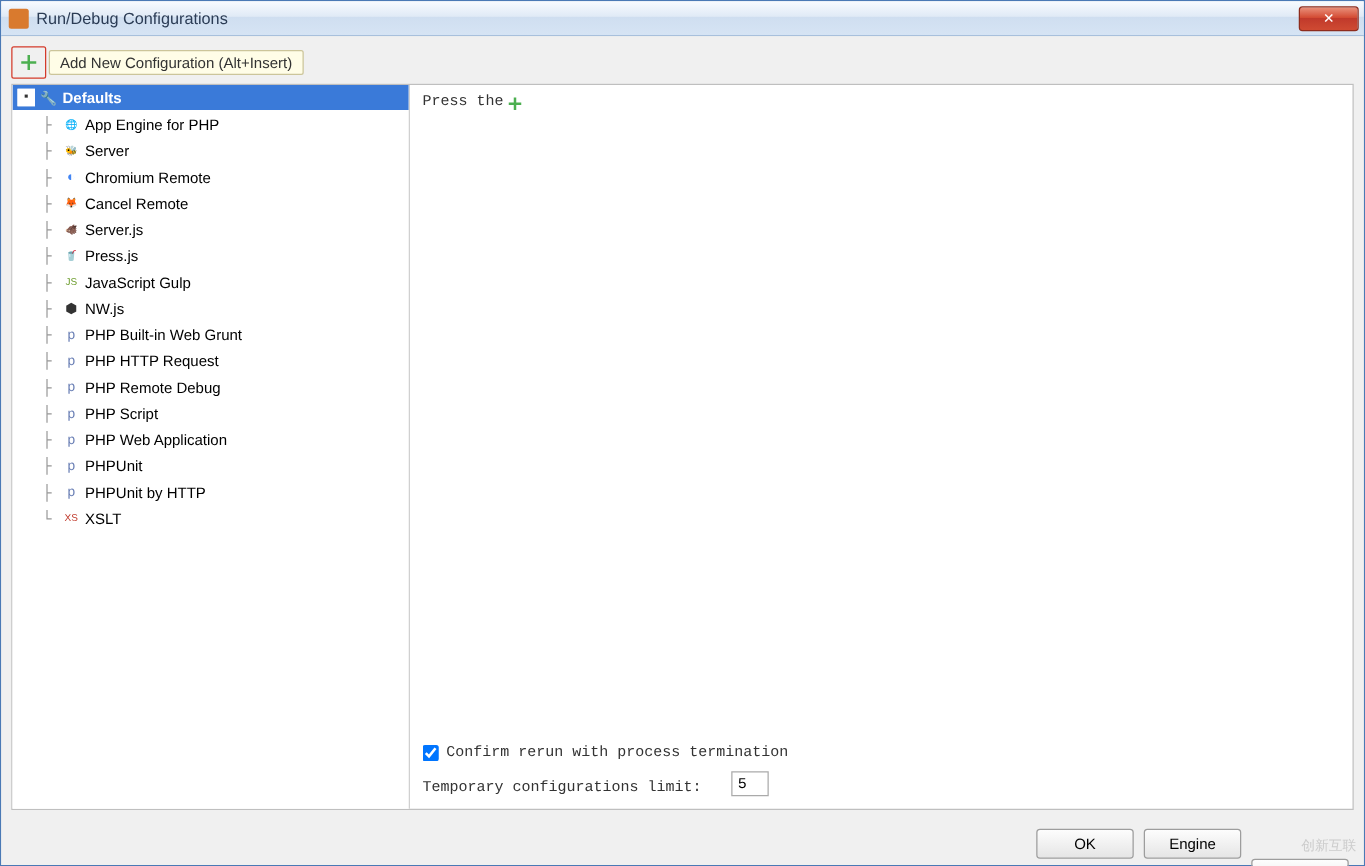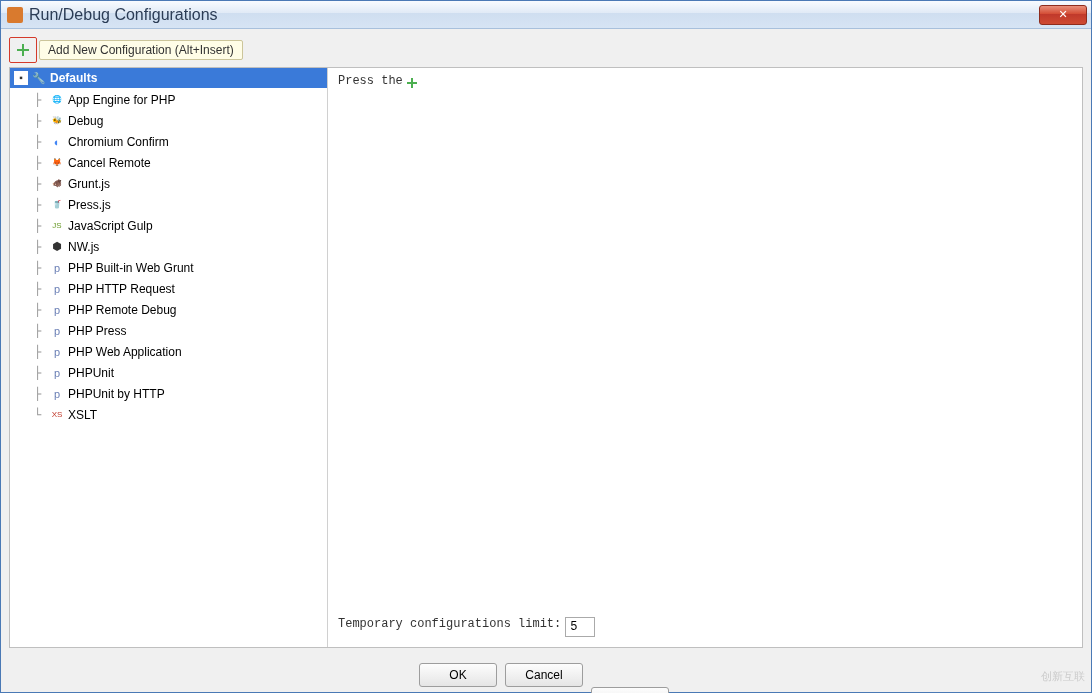--- a/index.html
+++ b/index.html
@@ -30,21 +30,21 @@
   }
   .titlebar .app-icon {
     width: 16px; height: 16px;
     background: #d97a2e;
     border-radius: 2px;
     margin-right: 6px;
     position: relative;
   }
   .titlebar .title {
     color: #2b3c55;
-    font-size: 16px;
+    font-size: 13px;
     flex: 1;
   }
   .close-btn {
     width: 48px; height: 20px;
     background: linear-gradient(to bottom, #e9907b 0%, #d34b33 45%, #c0392b 46%, #cf4a32 100%);
     border: 1px solid #8e2c1d;
     border-radius: 3px;
     color: #fff;
     display: flex;
     align-items: center;
@@ -195,35 +195,35 @@
   .bottom-controls {
     font-family: "Courier New", monospace;
     font-size: 12px;
     color: #333;
   }
   .confirm-row {
     display: flex; align-items: center; gap: 6px;
     margin-bottom: 8px;
   }
   .limit-row {
-    display: flex; align-items: flex-start; gap: 4px;
+    display: flex; align-items: flex-end; gap: 24px;
   }
   .limit-row input {
     width: 30px;
     height: 20px;
     border: 1px solid #aaa;
     padding: 0 4px;
     font-family: inherit;
     font-size: 12px;
   }
   .button-bar {
     height: 38px;
     display: flex;
     align-items: center;
-    justify-content: center;
+    justify-content: flex-end;
     gap: 8px;
     padding: 16px 4px 0 0;
   }
   .btn {
     min-width: 78px;
     height: 24px;
     background: linear-gradient(to bottom, #fdfdfd, #e5e5e5);
     border: 1px solid #9d9d9d;
     border-radius: 3px;
     font-size: 12px;
@@ -279,36 +279,36 @@
           </div>
           <div class="tree-children" id="tree-children">
               <div class="tree-item">
                 <span class="tree-conn">├</span>
                 <span class="item-icon ic-box" style="color: rgb(59, 138, 217); font-size: 8px;">🌐</span>
                 <span>App Engine for PHP</span>
               </div>
               <div class="tree-item">
                 <span class="tree-conn">├</span>
                 <span class="item-icon ic-box" style="color: rgb(138, 138, 138); font-size: 8px;">🐝</span>
-                <span>Debug</span>
+                <span>Server</span>
               </div>
               <div class="tree-item">
                 <span class="tree-conn">├</span>
                 <span class="item-icon ic-box" style="color: rgb(66, 133, 244); font-size: 11px;">◐</span>
-                <span>Chromium Confirm</span>
+                <span>Chromium Remote</span>
               </div>
               <div class="tree-item">
                 <span class="tree-conn">├</span>
                 <span class="item-icon ic-box" style="color: rgb(230, 96, 0); font-size: 8px;">🦊</span>
                 <span>Cancel Remote</span>
               </div>
               <div class="tree-item">
                 <span class="tree-conn">├</span>
                 <span class="item-icon ic-box" style="color: rgb(160, 90, 44); font-size: 8px;">🐗</span>
-                <span>Grunt.js</span>
+                <span>Server.js</span>
               </div>
               <div class="tree-item">
                 <span class="tree-conn">├</span>
                 <span class="item-icon ic-box" style="color: rgb(207, 70, 71); font-size: 8px;">🥤</span>
                 <span>Press.js</span>
               </div>
               <div class="tree-item">
                 <span class="tree-conn">├</span>
                 <span class="item-icon ic-box" style="color: rgb(106, 155, 42); font-size: 8px;">JS</span>
                 <span>JavaScript Gulp</span>
@@ -329,21 +329,21 @@
                 <span>PHP HTTP Request</span>
               </div>
               <div class="tree-item">
                 <span class="tree-conn">├</span>
                 <span class="item-icon ic-box" style="color: rgb(106, 127, 181); font-size: 11px;">p</span>
                 <span>PHP Remote Debug</span>
               </div>
               <div class="tree-item">
                 <span class="tree-conn">├</span>
                 <span class="item-icon ic-box" style="color: rgb(106, 127, 181); font-size: 11px;">p</span>
-                <span>PHP Press</span>
+                <span>PHP Script</span>
               </div>
               <div class="tree-item">
                 <span class="tree-conn">├</span>
                 <span class="item-icon ic-box" style="color: rgb(106, 127, 181); font-size: 11px;">p</span>
                 <span>PHP Web Application</span>
               </div>
               <div class="tree-item">
                 <span class="tree-conn">├</span>
                 <span class="item-icon ic-box" style="color: rgb(106, 127, 181); font-size: 11px;">p</span>
                 <span>PHPUnit</span>
@@ -362,31 +362,35 @@
         </div>
       </div>
 
       <div class="right-panel">
         <div class="instruction">
           <span>Press the</span>
           <span class="plus-small"></span>
         </div>
         <div class="spacer"></div>
         <div class="bottom-controls">
+          <div class="confirm-row">
+            <input type="checkbox" checked="" style="">
+            <span>Confirm rerun with process termination</span>
+          </div>
           <div class="limit-row">
             <span>Temporary configurations limit:</span>
             <input type="text" value="5" style="">
           </div>
         </div>
       </div>
 
     </div>
 
     <div class="button-bar">
       <button class="btn">OK</button>
-      <button class="btn">Cancel</button>
+      <button class="btn">Engine</button>
       <button class="btn default">Apply</button>
     </div>
 
   </div>
 
   <div class="watermark">创新互联</div>
 </div>
 
 </body></html>

